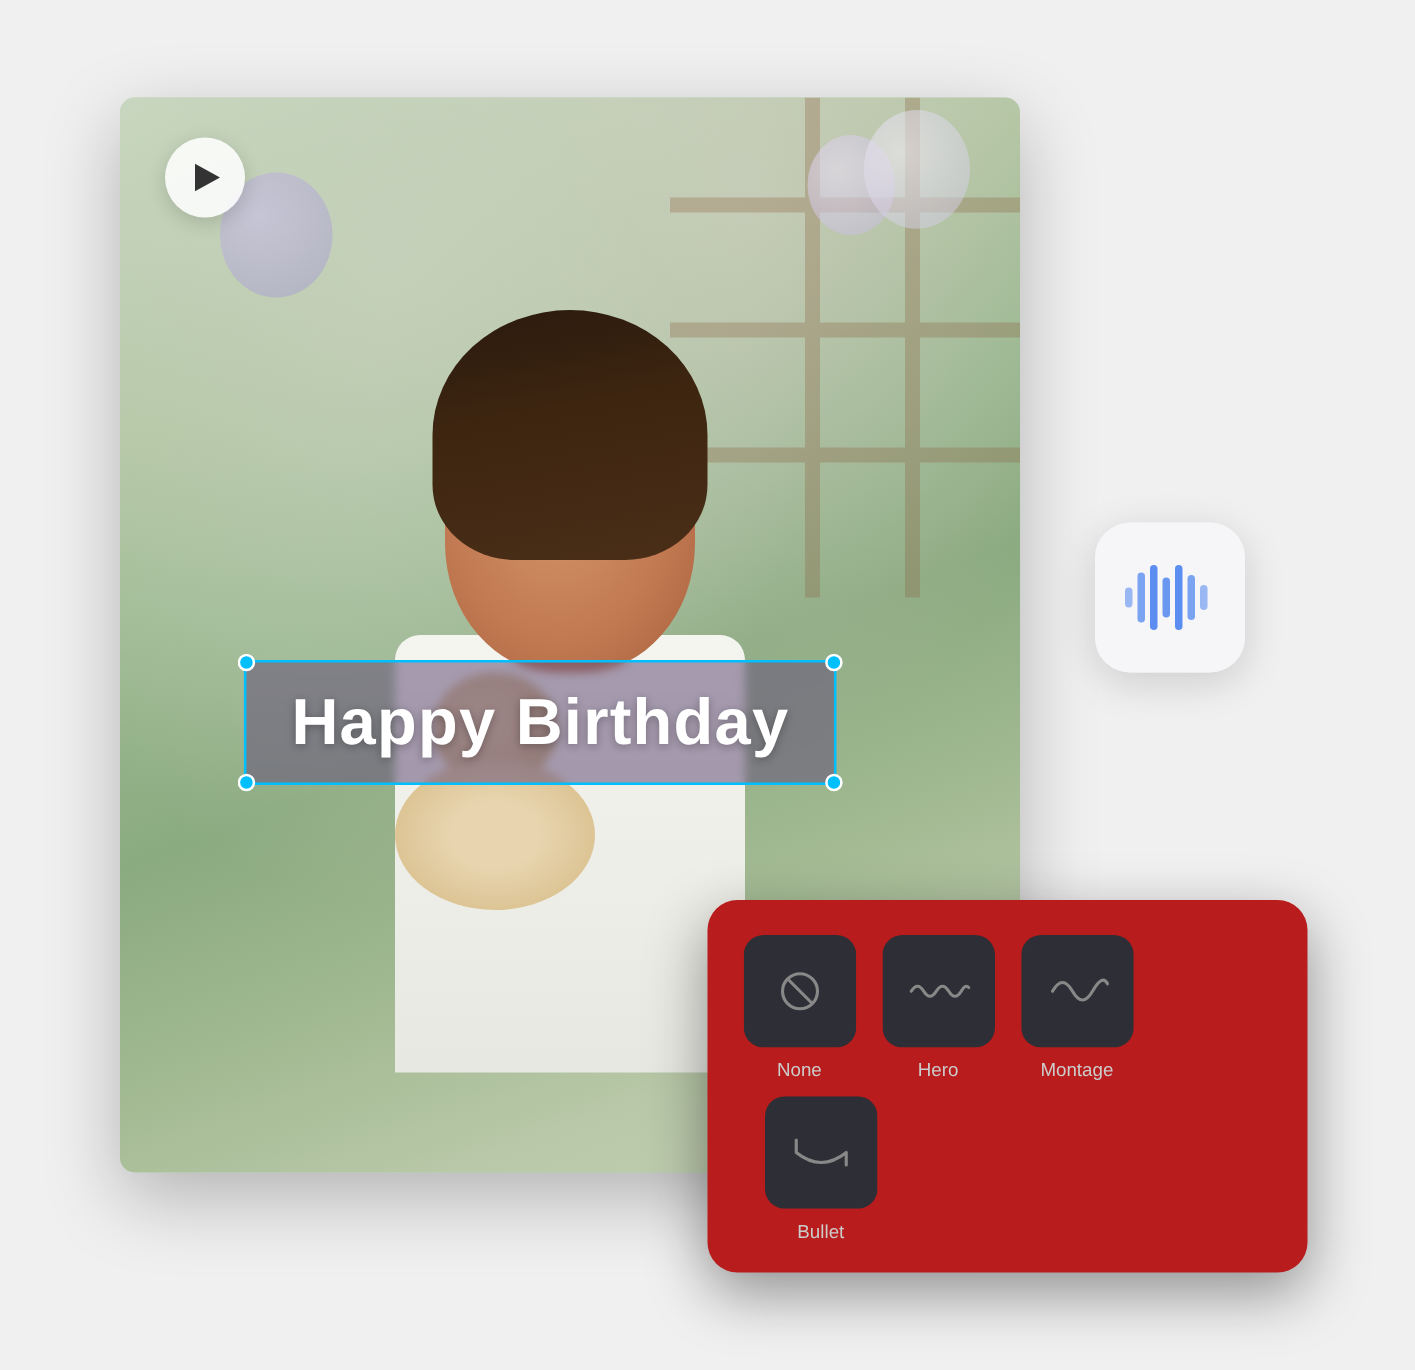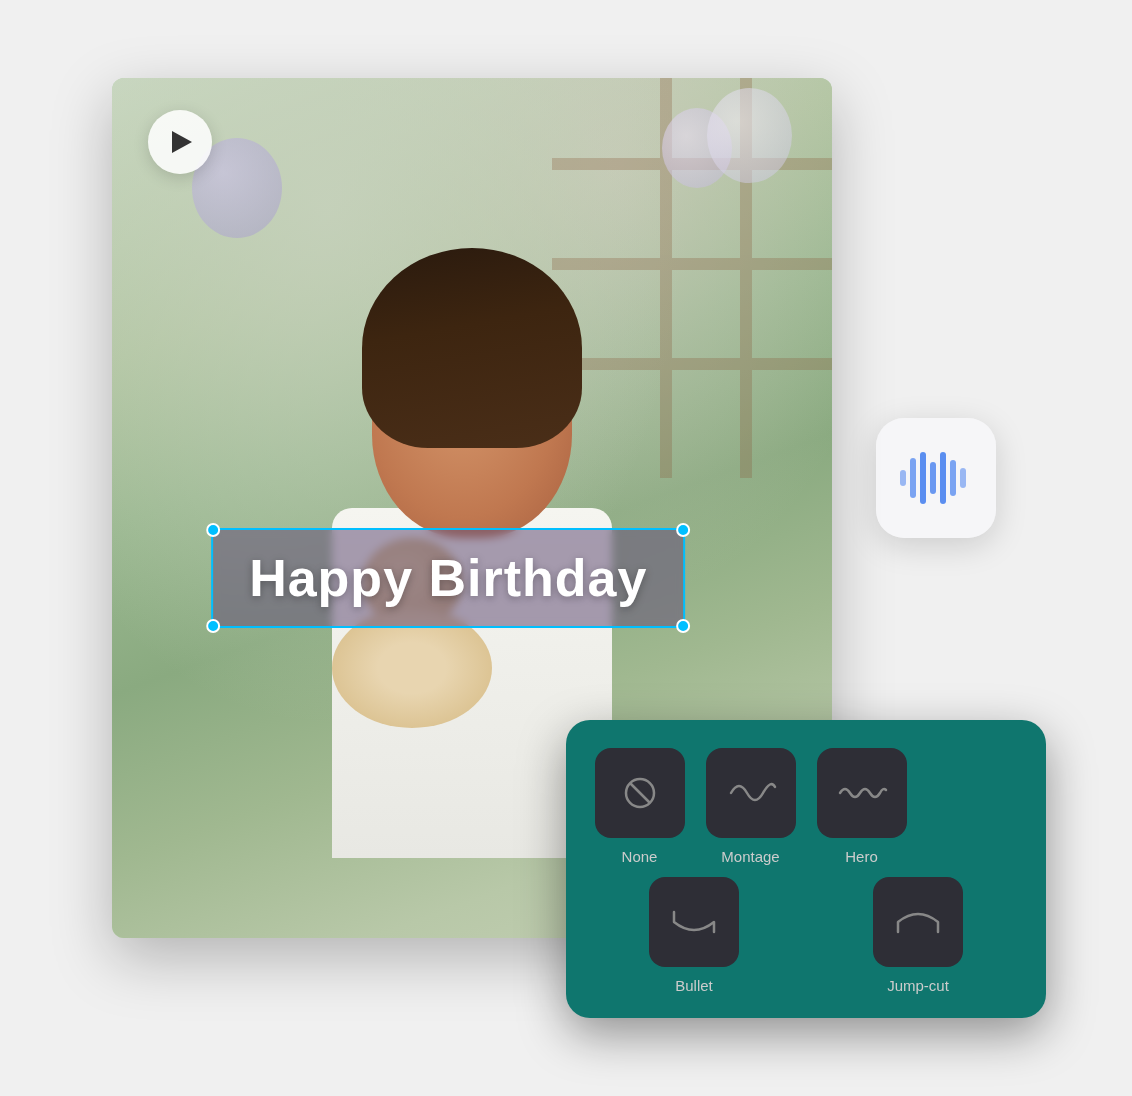--- a/index.html
+++ b/index.html
@@ -21,21 +21,21 @@
       height: 980px;
       display: flex;
       align-items: center;
       justify-content: center;
     }
 
     
     .video-frame {
       position: absolute;
       top: 20px;
-      left: 36px;
+      left: 20px;
       width: 720px;
       height: 860px;
       border-radius: 12px;
       overflow: hidden;
       box-shadow: 0 20px 60px rgba(0,0,0,0.25);
       background: #b8d4b0;
     }
 
     
     .photo-bg {
@@ -261,21 +261,21 @@
       width: 80px;
       height: 60px;
     }
 
     
     .effects-panel {
       position: absolute;
       bottom: 20px;
       right: 10px;
       width: 480px;
-      background: #0f766e;
+      background: #b91c1c;
       border-radius: 24px;
       padding: 28px 24px 24px;
       box-shadow: 0 16px 48px rgba(0,0,0,0.4);
       z-index: 30;
     }
 
     .effects-grid {
       display: grid;
       grid-template-columns: repeat(4, 1fr);
       gap: 12px;
@@ -318,21 +318,21 @@
     }
 
     .effect-label.active {
       color: #ffffff;
       font-weight: 600;
     }
 
     
     .effects-row2 {
       display: grid;
-      grid-template-columns: repeat(2, 1fr);
+      grid-template-columns: repeat(3, 1fr);
       gap: 16px;
       margin-top: 12px;
     }
   </style>
 </head>
 <body>
 
 <div class="scene-container">
 
   <div class="video-frame">
@@ -406,54 +406,46 @@
             <line x1="16" y1="10" x2="36" y2="30" stroke="#888" stroke-width="2.5"></line>
           </svg>
         </div>
         <span class="effect-label">None</span>
       </div>
 
 
       <div class="effect-item">
         <div class="effect-icon-box">
           <svg viewBox="0 0 52 40" fill="none" xmlns="http://www.w3.org/2000/svg">
-            <path d="M6 20 Q14 6 22 20 Q30 34 38 20 Q46 6 50 14" stroke="#888" stroke-width="2.5" fill="none" stroke-linecap="round"></path>
+            <path d="M4 20 Q9 12 14 20 Q19 28 24 20 Q29 12 34 20 Q39 28 44 20 Q47 14 50 17" stroke="#888" stroke-width="2.5" fill="none" stroke-linecap="round"></path>
           </svg>
         </div>
-        <span class="effect-label">Montage</span>
+        <span class="effect-label">Hero</span>
       </div>
 
       <div class="effect-item">
         <div class="effect-icon-box">
           <svg viewBox="0 0 52 40" fill="none" xmlns="http://www.w3.org/2000/svg">
-            <path d="M4 20 Q9 12 14 20 Q19 28 24 20 Q29 12 34 20 Q39 28 44 20 Q47 14 50 17" stroke="#888" stroke-width="2.5" fill="none" stroke-linecap="round"></path>
+            <path d="M6 20 Q14 6 22 20 Q30 34 38 20 Q46 6 50 14" stroke="#888" stroke-width="2.5" fill="none" stroke-linecap="round"></path>
           </svg>
         </div>
-        <span class="effect-label">Hero</span>
+        <span class="effect-label">Montage</span>
       </div>
     </div>
 
     <div class="effects-row2">
 
       <div class="effect-item">
         <div class="effect-icon-box">
           <svg viewBox="0 0 52 40" fill="none" xmlns="http://www.w3.org/2000/svg">
             <path d="M6 10 L6 20 Q26 36 46 20 L46 30" stroke="#888" stroke-width="2.5" fill="none" stroke-linecap="round" stroke-linejoin="round"></path>
           </svg>
         </div>
         <span class="effect-label">Bullet</span>
       </div>
 
-      <div class="effect-item">
-        <div class="effect-icon-box">
-          <svg viewBox="0 0 52 40" fill="none" xmlns="http://www.w3.org/2000/svg">
-            <path d="M6 30 L6 20 Q26 4 46 20 L46 30" stroke="#888" stroke-width="2.5" fill="none" stroke-linecap="round" stroke-linejoin="round"></path>
-          </svg>
-        </div>
-        <span class="effect-label">Jump-cut</span>
-      </div>
 
 
 
     </div>
   </div>
 
 </div>
 
 </body></html>

